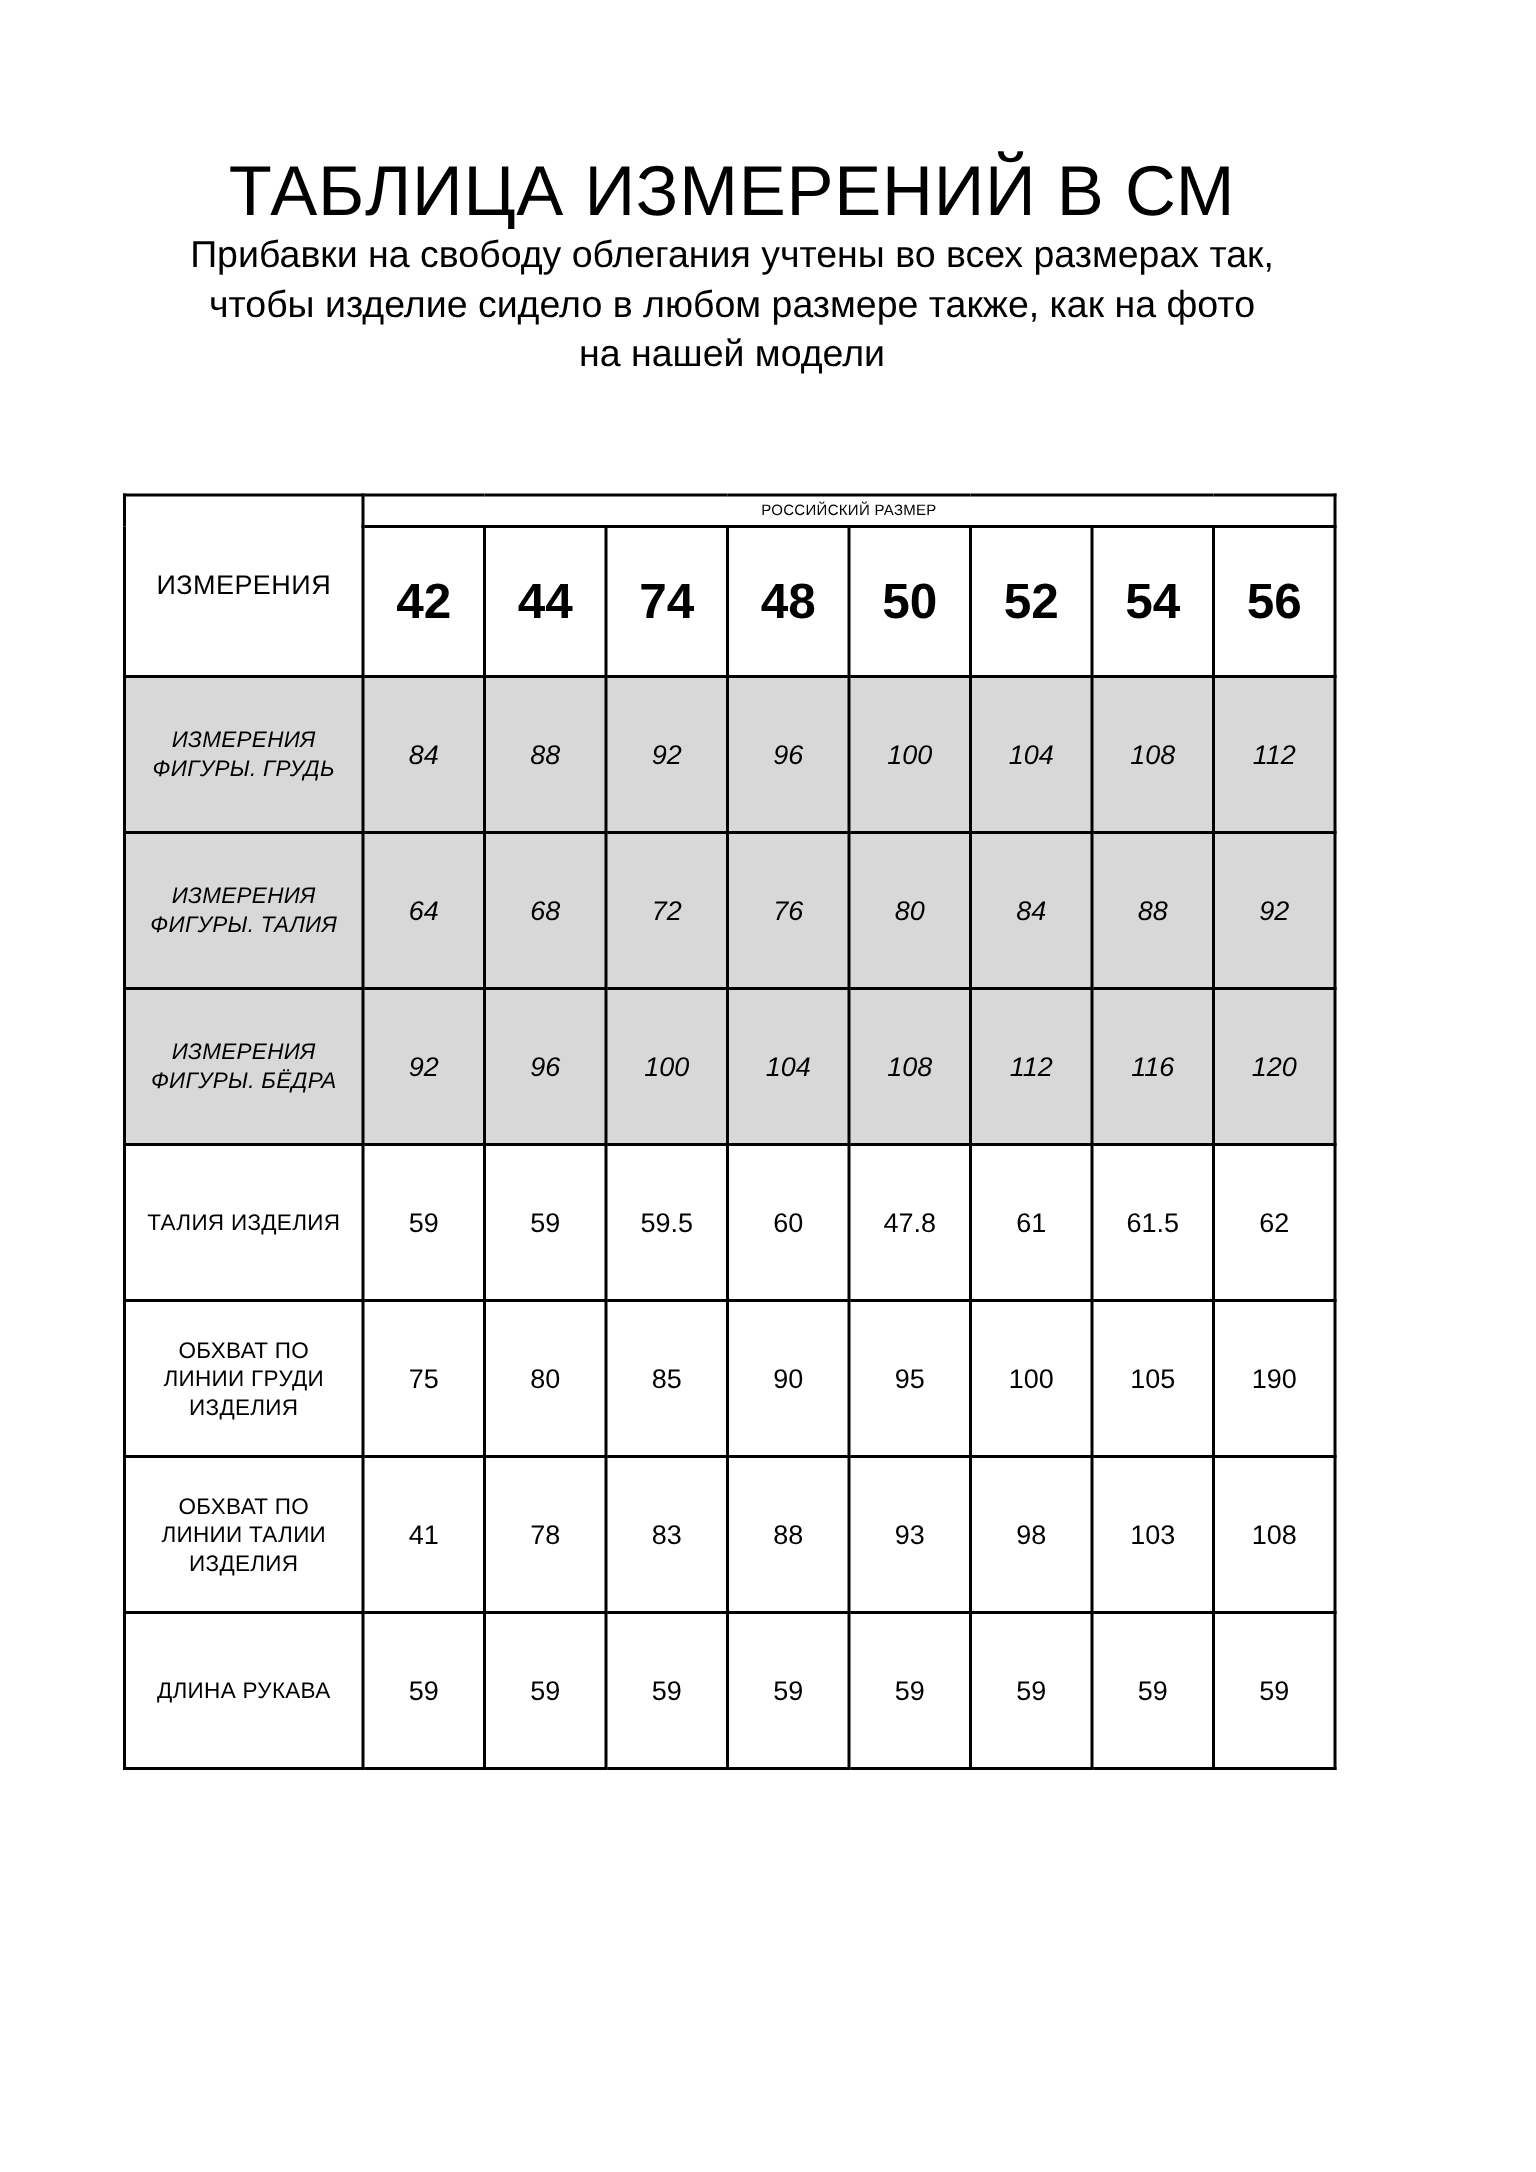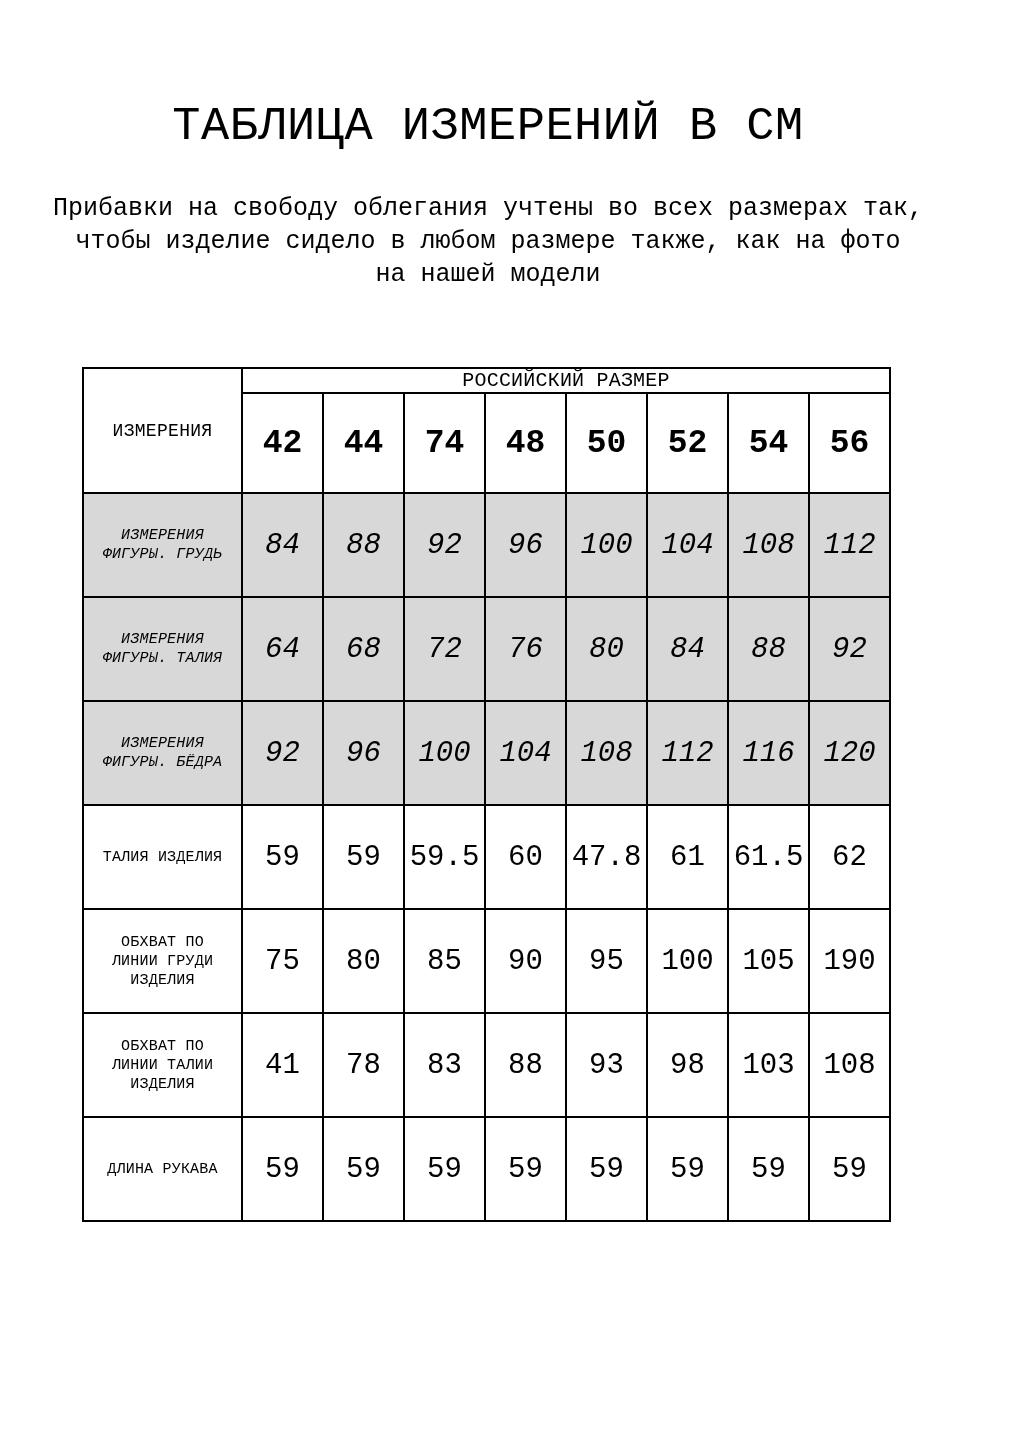--- a/index.html
+++ b/index.html
@@ -13,42 +13,40 @@
     height: 1448px;
     background: #ffffff;
     color: #000000;
     font-family: "Liberation Sans", sans-serif;
     overflow: hidden;
   }
   .page {
     width: 1024px;
     height: 1108px;
     position: relative;
-    font-family: Liberation Mono, monospace;
   }
   .content {
     width: 976px; 
   }
   .doc-title {
     padding-top: 100px;
     font-size: 47px;
     line-height: 54px;
     text-align: center;
     font-weight: normal;
     letter-spacing: 0.5px;
     white-space: nowrap;
   }
   .article-code {
     margin-top: 56px;
     font-size: 30px;
     line-height: 34px;
     text-align: center;
   }
   .note {
-    margin-top: 38px;
     font-size: 25px;
     line-height: 33px;
     text-align: center;
     white-space: pre-line;
   }
   table.size-table {
     margin-top: 76px;
     margin-left: 82px;
     border-collapse: collapse;
     table-layout: fixed;
@@ -63,37 +61,37 @@
     background: #ffffff;
   }
   .col-label { width: 159px; }
   .col-size  { width: 81px; }
   .cell-corner {
     font-size: 18px;
     letter-spacing: 0.3px;
   }
   .cell-group {
     height: 21px;
-    font-size: 20px;
+    font-size: 10px;
     letter-spacing: 0.2px;
   }
   .row-sizes th.cell-size {
     height: 100px;
     font-size: 33px;
     font-weight: bold;
   }
   .size-table tbody tr { height: 104px; }
   .cell-rowlabel {
     font-size: 15px;
     line-height: 19px;
     white-space: pre-line;
     letter-spacing: 0.2px;
   }
   .cell-value {
-    font-size: 29px;
+    font-size: 18px;
   }
   tr.shaded td {
     background: var(--shaded-bg);
     font-style: italic;
   }
 </style>
 </head>
 <body>
 
 <div class="page">

